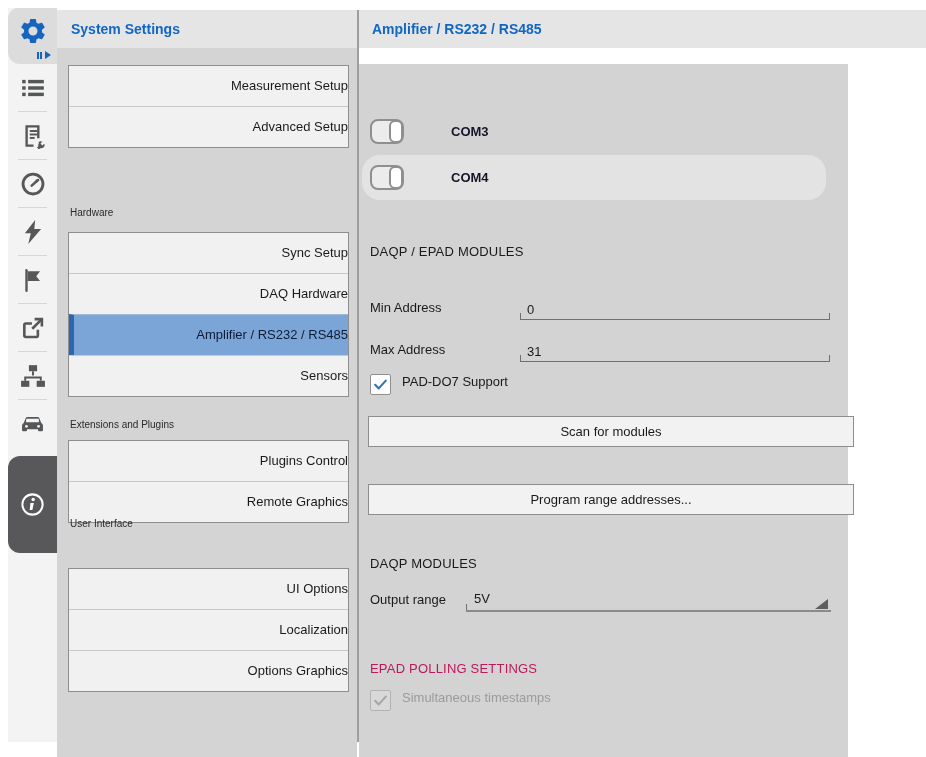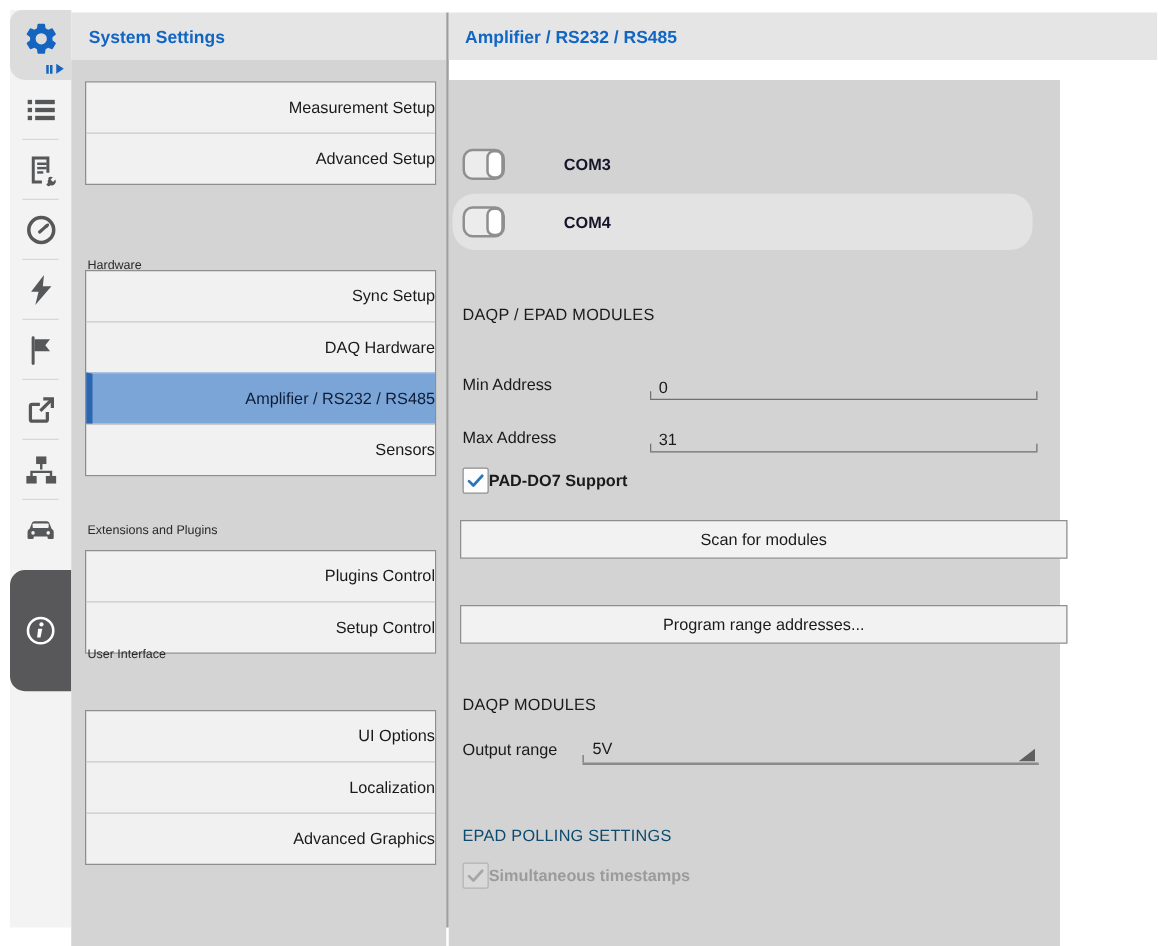--- a/index.html
+++ b/index.html
@@ -42,31 +42,31 @@
 
   .com-row{position:absolute;left:3px;width:464px;height:45px;display:flex;align-items:center;}
   .com-row.hl{background:#e3e3e3;border-radius:18px;}
   .toggle{position:relative;width:34px;height:25px;margin-left:8px;border:2px solid #8f8f8f;border-radius:8px;
        background:#ececec;box-sizing:border-box;cursor:pointer;}
   .toggle .knob{position:absolute;right:-1px;top:-1px;width:14px;height:23px;background:#ffffff;
        border:2px solid #8f8f8f;border-radius:6px;box-sizing:border-box;}
   .com-label{margin-left:47px;font-weight:bold;color:#15152a;}
 
   .sec-heading{position:absolute;left:11px;font-weight:normal;font-size:13px;color:#1a1a1a;letter-spacing:.2px;}
-  .sec-heading.disabled{color:#0c4a6e;}
+  .sec-heading.disabled{color:#be185d;}
 
   .field-row{position:absolute;left:11px;height:28px;}
   .field-label{position:absolute;left:0;bottom:5px;}
   .ufield{position:absolute;bottom:0;height:26px;border-bottom:1px solid #707070;}
   .ufield::before,.ufield::after{content:"";position:absolute;bottom:0;width:1px;height:6px;background:#707070;}
   .ufield::before{left:0;} .ufield::after{right:0;}
   .ufield input{position:absolute;left:7px;bottom:2px;width:calc(100% - 14px);border:none;background:transparent;
        font-family:inherit;font-size:13px;color:#1a1a1a;padding:0;outline:none;}
 
-  .checkbox-row{position:absolute;left:11px;display:flex;align-items:center;cursor:pointer;font-weight:bold;}
+  .checkbox-row{position:absolute;left:11px;display:flex;align-items:flex-start;gap:11px;cursor:pointer;}
   .checkbox{width:21px;height:21px;background:#fdfdfd;border:1px solid #8f8f8f;border-radius:2px;
        display:flex;align-items:center;justify-content:center;box-sizing:border-box;}
   .checkbox svg{display:block;}
   .checkbox-row.disabled{cursor:default;color:#9b9b9b;}
   .checkbox-row.disabled .checkbox{background:#d9d9d9;border-color:#b3b3b3;}
 
   .wide-btn{position:absolute;left:9px;width:486px;height:31px;background:#f2f2f2;border:1px solid #8e8e8e;
        font-family:inherit;font-size:13px;color:#1a1a1a;cursor:pointer;}
 
   .dd-row{position:absolute;left:11px;height:28px;}
@@ -184,38 +184,38 @@
   <div class="mid-header">System Settings</div>
 
   <div class="mid-body">
 
     <div class="menu-box" style="top:17px">
       <div class="menu-item">Measurement Setup</div>
       <div class="menu-item">Advanced Setup</div>
     </div>
 
     <div class="group-label" style="top:159px">Hardware</div>
-    <div class="menu-box" style="top:168px">
+    <div class="menu-box" style="top:184px">
       <div class="menu-item">Sync Setup</div>
       <div class="menu-item">DAQ Hardware</div>
       <div class="menu-item selected">Amplifier / RS232 / RS485</div>
       <div class="menu-item">Sensors</div>
     </div>
 
     <div class="group-label" style="top:371px">Extensions and Plugins</div>
     <div class="menu-box" style="top:392px">
       <div class="menu-item">Plugins Control</div>
-      <div class="menu-item">Setup Control</div>
+      <div class="menu-item">Remote Graphics</div>
     </div>
 
     <div class="group-label" style="top:470px">User Interface</div>
     <div class="menu-box" style="top:520px">
       <div class="menu-item">UI Options</div>
       <div class="menu-item">Localization</div>
-      <div class="menu-item">Advanced Graphics</div>
+      <div class="menu-item">Options Graphics</div>
     </div>
   </div>
 
   <div class="vdivider"></div>
 
   <div class="right-header">Amplifier / RS232 / RS485</div>
 
   <div class="right-body">
 
     <div class="com-row" style="top:45px">

